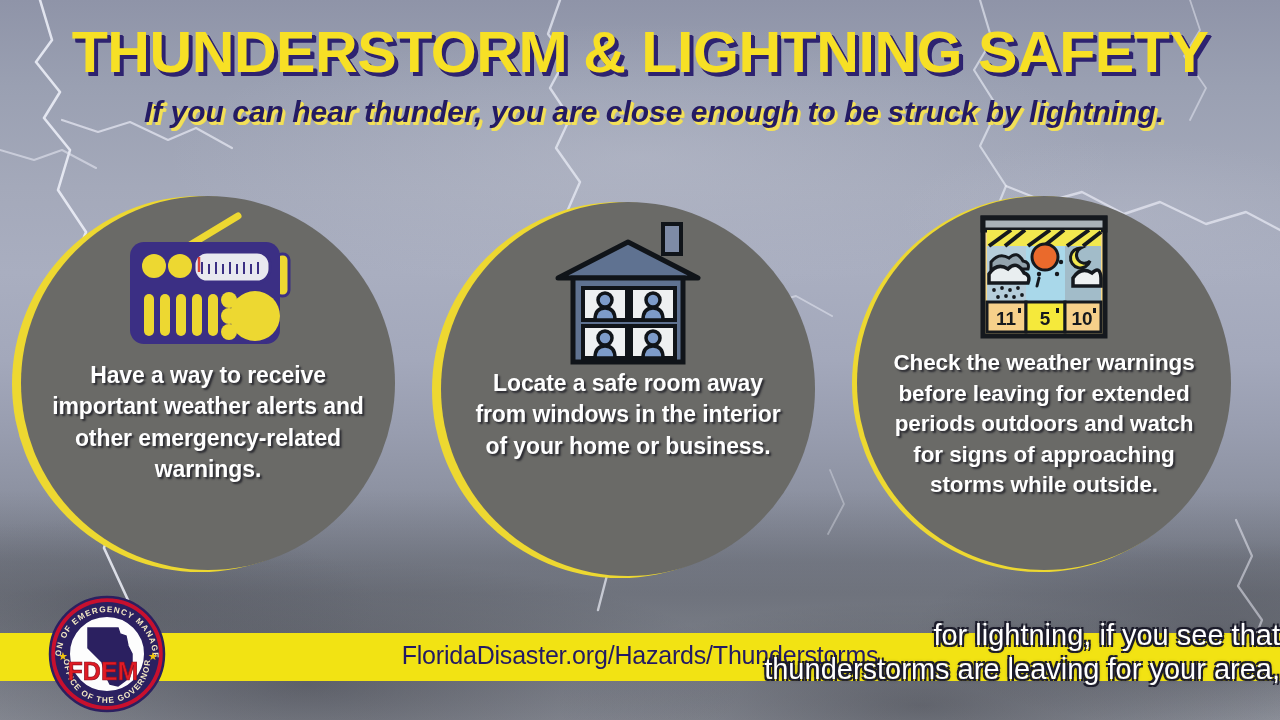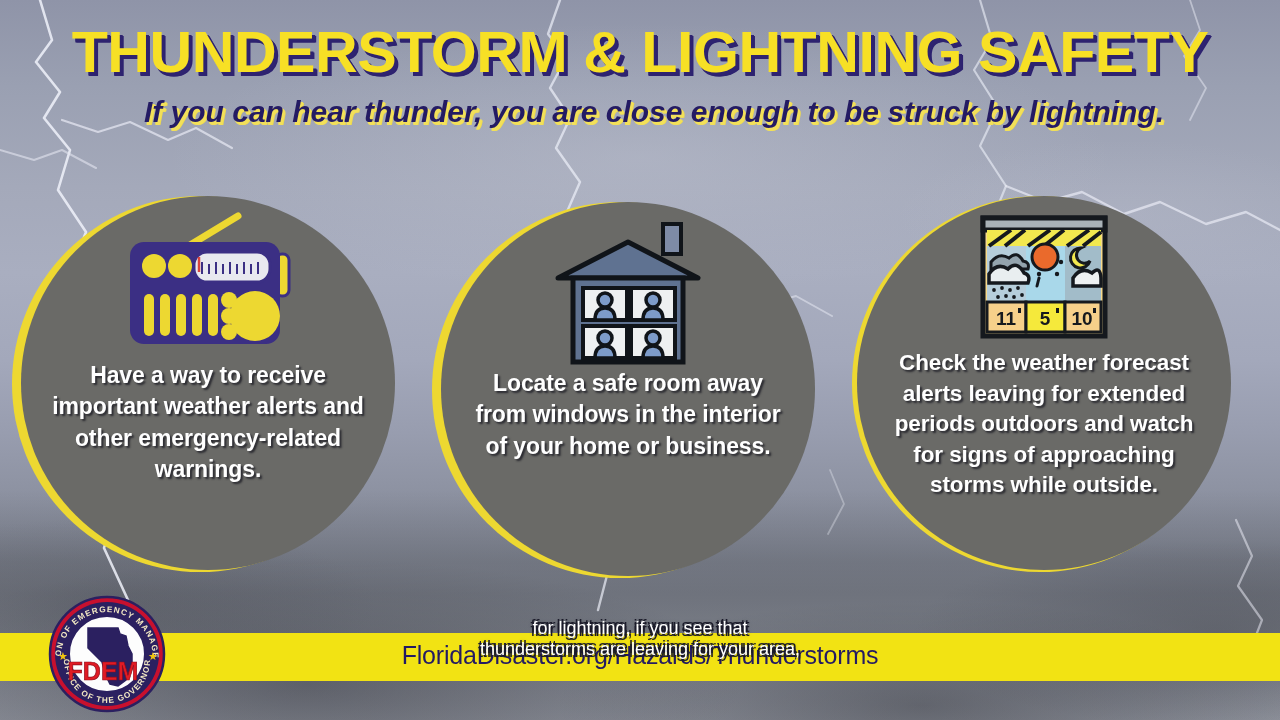--- a/index.html
+++ b/index.html
@@ -178,23 +178,23 @@
     width: 134px;
     height: 128px;
     z-index: 8;
   }
 
   
   .vid-caption {
     position: absolute;
     left: 0; right: 0;
     top: 618px;
-    text-align: center;
+    text-align: right;
     z-index: 9;
-    font-size: 18px;
+    font-size: 29px;
     color: #ffffff;
     line-height: 1.18;
     text-shadow:
       -2px -2px 0 #1b1b2a,
        2px -2px 0 #1b1b2a,
       -2px  2px 0 #1b1b2a,
        2px  2px 0 #1b1b2a,
        0 0 4px rgba(0,0,0,.6);
     font-weight: normal;
   }
@@ -371,21 +371,21 @@
             <text x="68" y="113" text-anchor="middle" font-family="Liberation Sans, sans-serif" font-size="19" font-weight="bold" fill="#15191e">5</text>
             <text x="105" y="113" text-anchor="middle" font-family="Liberation Sans, sans-serif" font-size="19" font-weight="bold" fill="#15191e">10</text>
 
             <g fill="#15191e">
               <rect x="41" y="96" width="3" height="5"></rect>
               <rect x="79" y="96" width="3" height="5"></rect>
               <rect x="116" y="96" width="3" height="5"></rect>
             </g>
           </svg>
         </div>
-        <div class="caption">Check the weather forecast alerts leaving for extended periods outdoors and watch for signs of approaching storms while outside.</div>
+        <div class="caption">Check the weather warnings before leaving for extended periods outdoors and watch for signs of approaching storms while outside.</div>
       </div>
     </div>
   </div>
 
   <div class="yellow-bar"></div>
   <div class="url-text">FloridaDisaster.org/Hazards/Thunderstorms</div>
 
   <svg class="seal" viewBox="0 0 134 128">
     <defs>
       <path id="arcTop" d="M 21 70 A 46 46 0 0 1 113 70" fill="none"></path>

